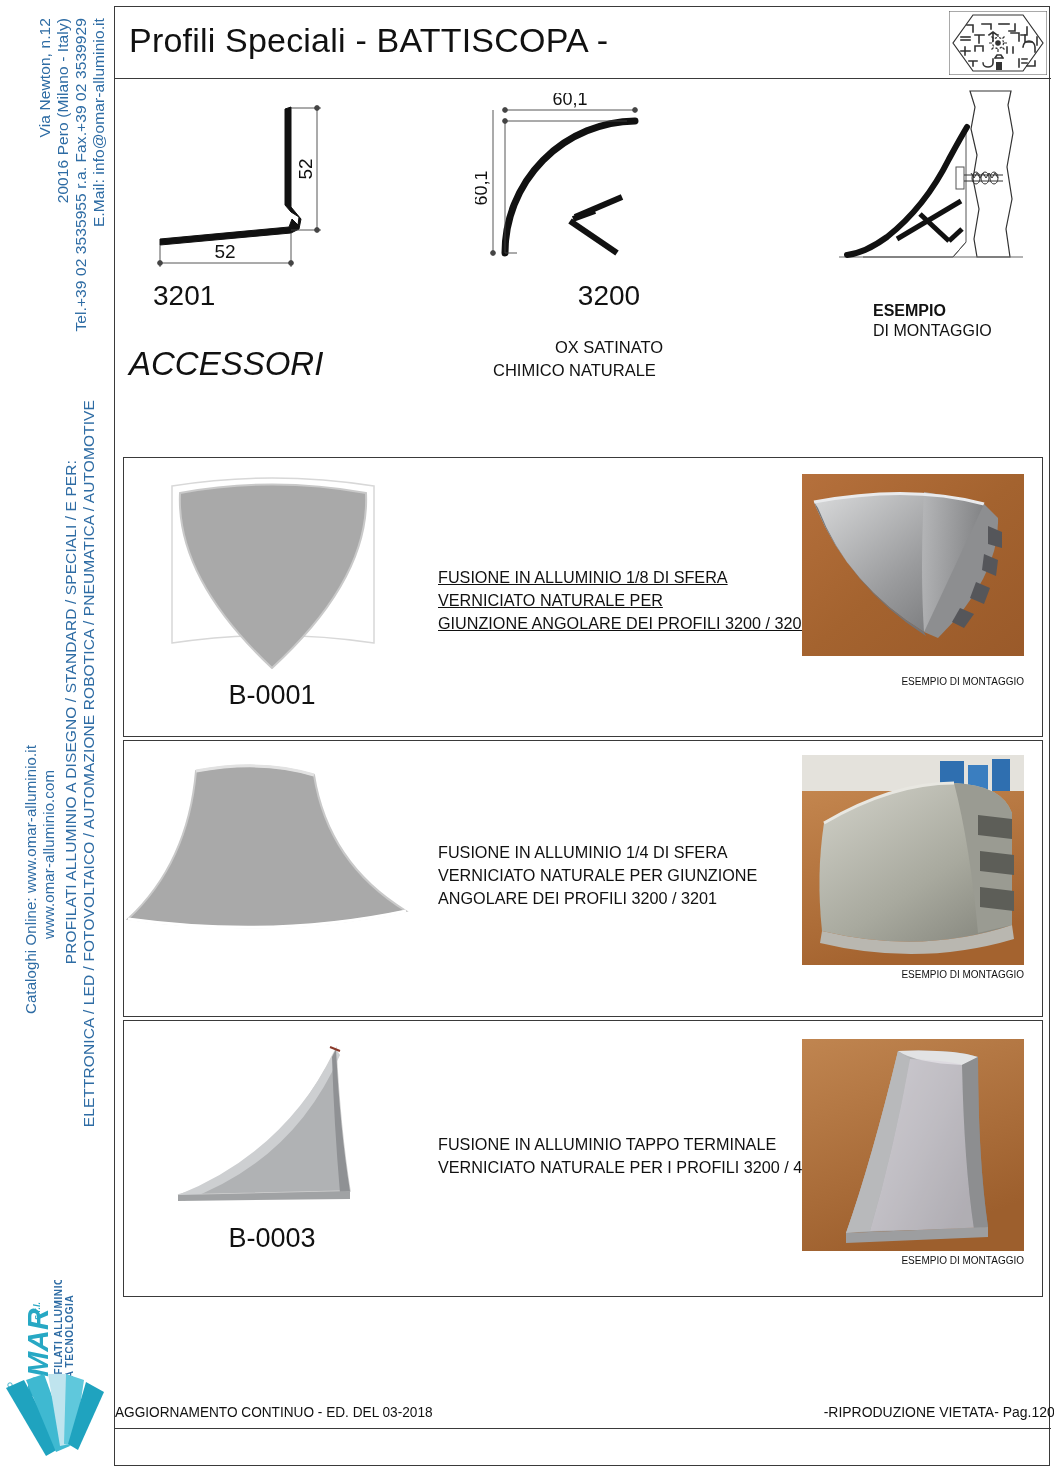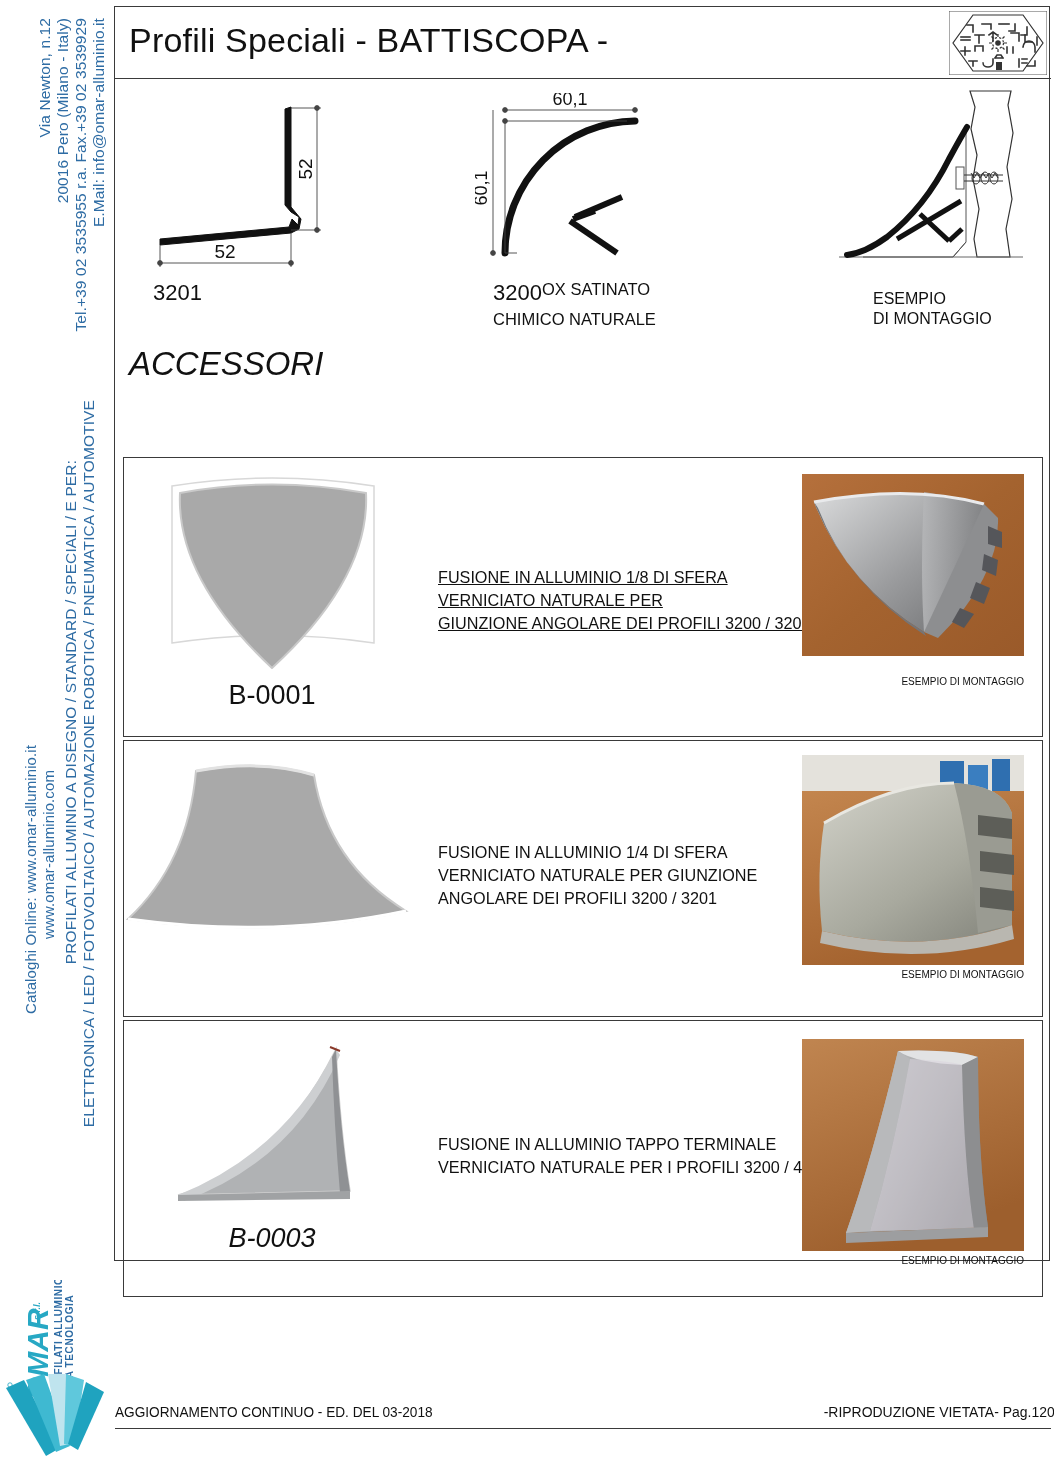--- a/index.html
+++ b/index.html
@@ -44,21 +44,21 @@
   
   .omar-logo {
     position: absolute; left: 4px; top: 1280px;
     width: 104px; height: 180px;
   }
 
   
   .frame {
     position: absolute;
     left: 114px; top: 6px;
-    width: 936px; height: 1255px;
+    width: 936px; height: 1460px;
     border: 1px solid #3a3a3a;
     background: #fff;
   }
 
   
   .titlebar {
     position: absolute; left: 0; top: 0;
     width: 936px; height: 72px;
     border-bottom: 1px solid #3a3a3a;
   }
@@ -67,21 +67,21 @@
     font-size: 34px; color: #111; letter-spacing: 0.2px;
   }
   .hex-logo {
     position: absolute; right: 4px; top: 4px;
     width: 98px; height: 64px;
   }
 
   
   .drawings { position: absolute; left: 0; top: 72px; width: 936px; height: 300px; }
   .dwg { position: absolute; }
-  .dwg-label { font-size: 22px; color: #111; }
+  .dwg-label { font-size: 28px; color: #111; }
   .dwg-sub { font-size: 16.5px; color: #111; }
   .dwg-small { font-size: 16px; color: #111; line-height: 1.25; }
 
   
   .accessori-h {
     position: absolute; left: 14px; top: 338px;
     font-size: 33px; color: #111; font-style: italic;
   }
 
   
@@ -266,21 +266,21 @@
           <text x="95" y="12" font-family="'Liberation Sans', sans-serif" font-size="18" fill="#111" text-anchor="middle">60,1</text>
 
           <g stroke="#444" stroke-width="0.9" fill="#444">
             <line x1="18" y1="17" x2="18" y2="160"></line>
             <circle cx="18" cy="160" r="2.4"></circle>
             <line x1="30" y1="160" x2="42" y2="160"></line>
             <line x1="30" y1="28" x2="30" y2="160"></line>
           </g>
           <text x="12" y="95" font-family="'Liberation Sans', sans-serif" font-size="18" fill="#111" transform="rotate(-90 12 95)" text-anchor="middle">60,1</text>
         </svg>
-        <div style="display:flex; align-items:flex-start; gap:0; margin-left:18px; margin-top:-8px;">
+        <div style="display:flex; align-items:center; gap:26px; margin-left:18px; margin-top:-8px;flex-direction:column;">
           <span class="dwg-label">3200</span>
           <span class="dwg-sub">OX SATINATO</span>
         </div>
         <div class="dwg-sub" style="margin-left:18px; margin-top:4px;">CHIMICO NATURALE</div>
       </div>
 
       <div class="dwg" style="left:710px; top:10px;">
         <svg width="215" height="190" viewBox="0 0 215 190">
 
           <path d="M145,2 L150,18 L146,40 L152,66 L148,90 L154,120 L149,150 L152,168
@@ -300,21 +300,21 @@
 
           <g stroke="#333" stroke-width="1" fill="none">
             <line x1="139" y1="86" x2="178" y2="86"></line>
             <line x1="139" y1="92" x2="178" y2="92"></line>
             <path d="M146,84 l3,5 l3,-5 l3,5 l3,-5 l3,5 l3,-5 l3,5 l3,-5 l3,5"></path>
             <ellipse cx="151" cy="89" rx="4" ry="6"></ellipse>
             <ellipse cx="160" cy="89" rx="4" ry="6"></ellipse>
             <ellipse cx="169" cy="89" rx="4" ry="6"></ellipse>
           </g>
         </svg>
-        <div class="dwg-small" style="margin-left:48px; margin-top:10px;">ESEMPIO</div>
+        <div class="dwg-small" style="margin-left:48px; margin-top:22px;font-weight:bold;">ESEMPIO</div>
         <div class="dwg-small" style="margin-left:48px;">DI MONTAGGIO</div>
       </div>
     </div>
 
     <div class="accessori-h">ACCESSORI</div>
 
     <div class="acc-row acc-row-1">
       <div style="position:absolute; left:18px; top:10px;">
         <svg width="260" height="205" viewBox="0 0 260 205">
           <path d="M30,18 Q130,2 232,18 L232,175 Q132,160 30,175 Z" fill="#ffffff" stroke="#d8d8d8" stroke-width="1.5"></path>
@@ -406,21 +406,21 @@
     <div class="acc-row acc-row-3">
       <div style="position:absolute; left:30px; top:12px;">
         <svg width="230" height="180" viewBox="0 0 230 180">
           <path d="M182,16 Q186,96 196,158 L24,162 Q120,140 182,16 Z" fill="#b0b2b4" stroke="#d0d0d0" stroke-width="1.5"></path>
           <path d="M182,16 Q130,120 24,162 L30,168 Q140,128 186,22 Z" fill="#cdcfd1"></path>
           <path d="M182,16 Q186,96 196,158 L186,160 Q180,90 178,24 Z" fill="#8f9194"></path>
           <path d="M24,162 L196,158 L196,166 L24,168 Z" fill="#a0a2a4"></path>
           <path d="M176,14 L186,18" stroke="#8a3a2a" stroke-width="2" fill="none"></path>
         </svg>
       </div>
-      <div class="acc-code" style="left:18px; top:202px; width:260px;font-style:italic;">B-0003</div>
+      <div class="acc-code" style="left:18px; top:202px; width:260px;">B-0003</div>
 
       <div class="acc-desc" style="left:314px; top:112px; width:400px;">FUSIONE IN ALLUMINIO TAPPO TERMINALE
 VERNICIATO NATURALE PER I PROFILI 3200 / 4740</div>
 
       <div class="acc-photo" style="left:678px; top:18px; width:222px; height:212px;">
         <svg width="222" height="212" viewBox="0 0 222 212">
           <defs>
             <linearGradient id="wood3" x1="0" y1="0" x2="0.4" y2="1">
               <stop offset="0%" stop-color="#c08550"></stop>
               <stop offset="100%" stop-color="#9d5f2d"></stop>

